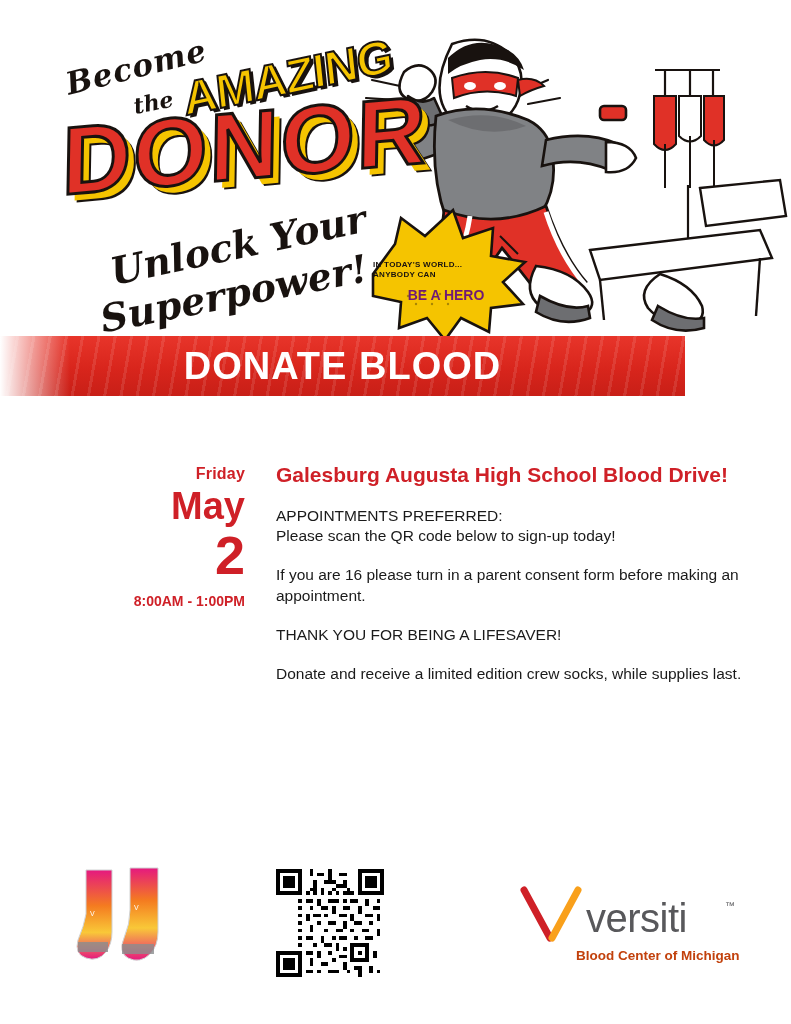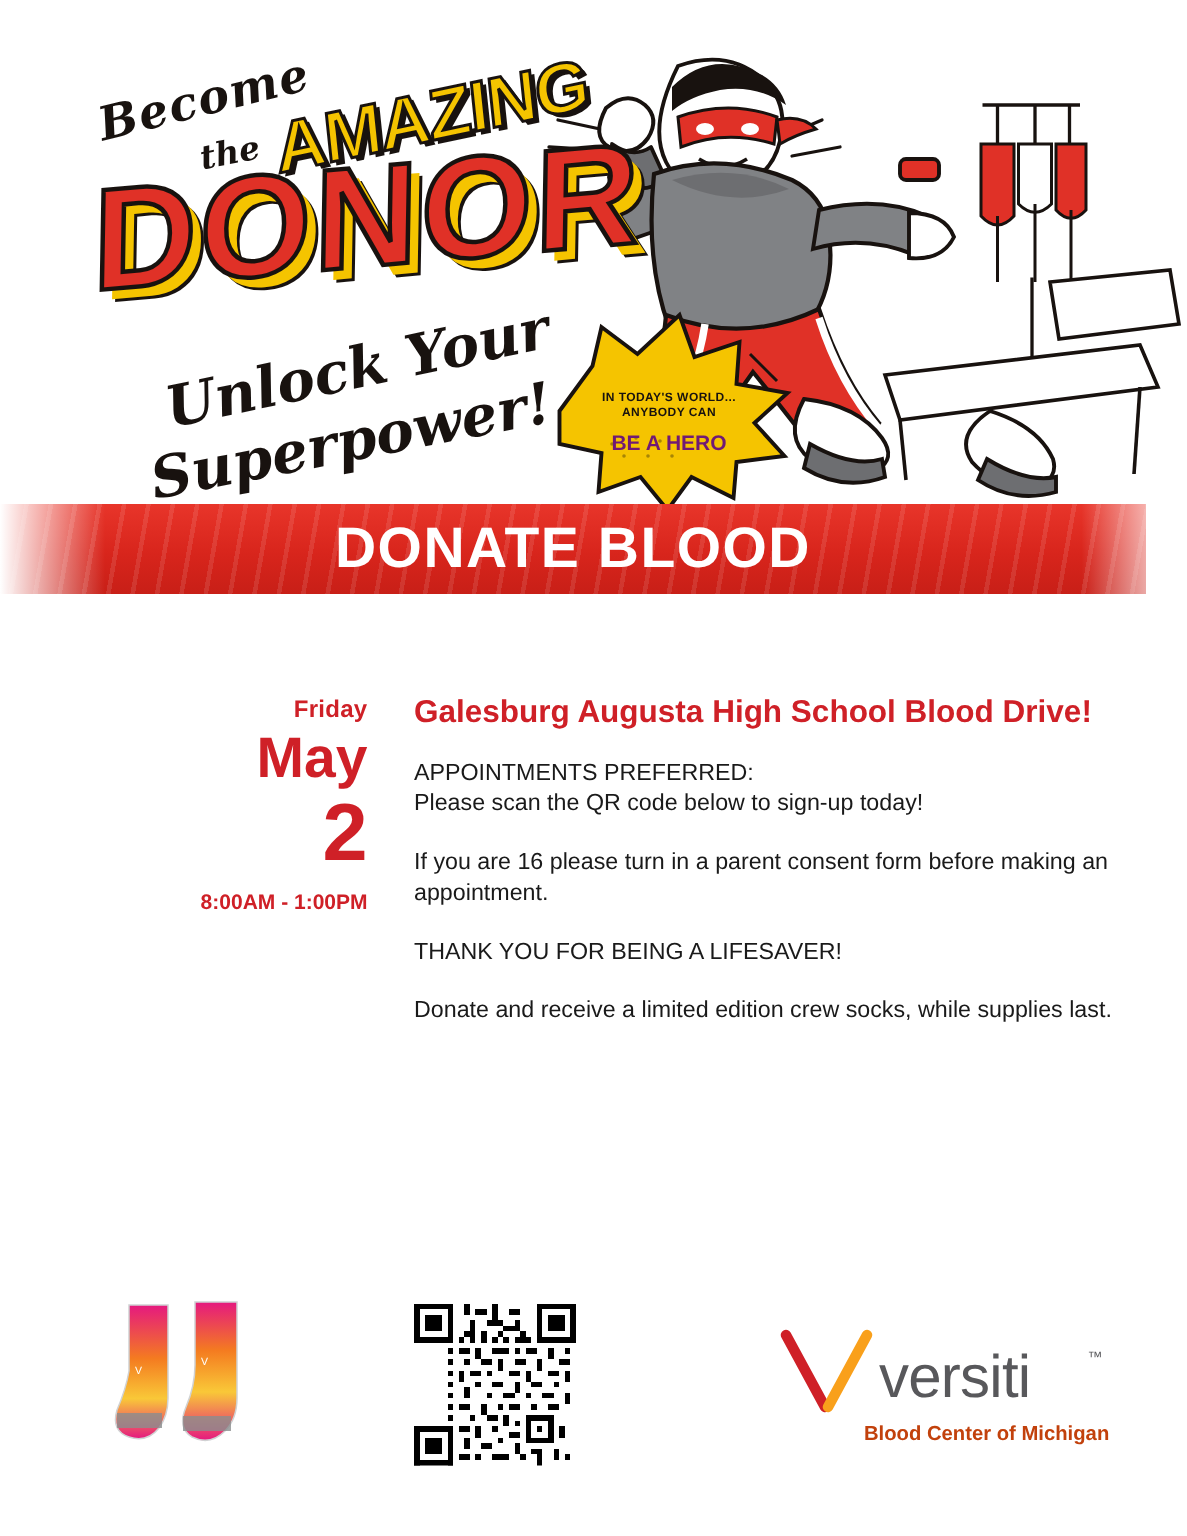--- a/index.html
+++ b/index.html
@@ -121,21 +121,21 @@
     position: absolute;
     left: 373px;
     top: 232px;
     width: 146px;
     height: 106px;
   }
   .starburst .star-text {
     position: absolute;
     left: 0; top: 28px;
     width: 146px;
-    text-align: center;
+    text-align: left;
     font-size: 8px;
     font-weight: bold;
     color: #18120f;
     line-height: 10px;
     letter-spacing: .3px;
   }
   .starburst .star-hero {
     position: absolute;
     left: 0; top: 55px;
     width: 146px;
@@ -143,21 +143,21 @@
     font-size: 14px;
     font-weight: bold;
     color: #701a75;
   }
 
   
   .banner {
     position: absolute;
     left: 0;
     top: 336px;
-    width: 764px;
+    width: 685px;
     height: 60px;
     background:
       repeating-linear-gradient(100deg, rgba(255,255,255,0.10) 0 3px, rgba(0,0,0,0) 3px 16px),
       linear-gradient(180deg, #e8352a 0%, #d8251c 55%, #c81f17 100%);
     display: flex;
     align-items: center;
     justify-content: center;
   }
   .banner-text {
     color: #ffffff;

